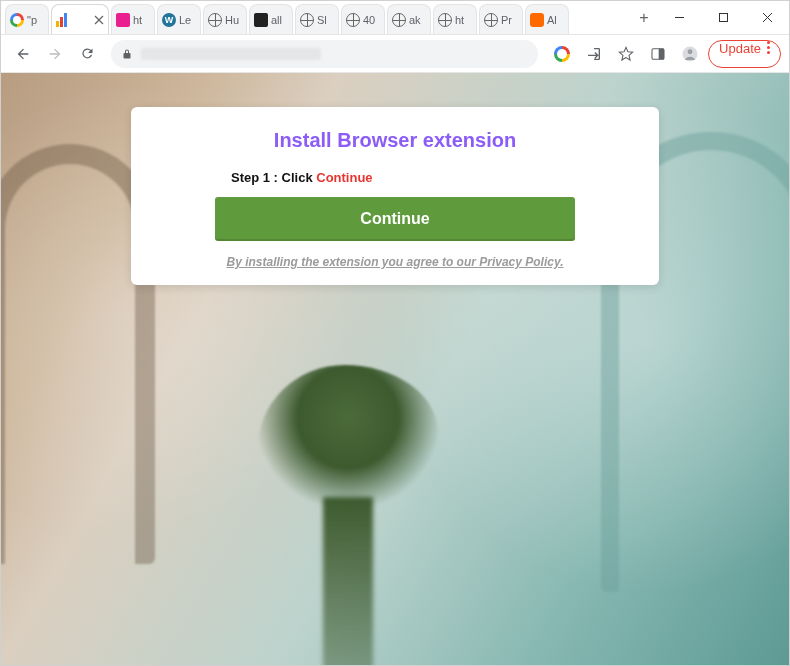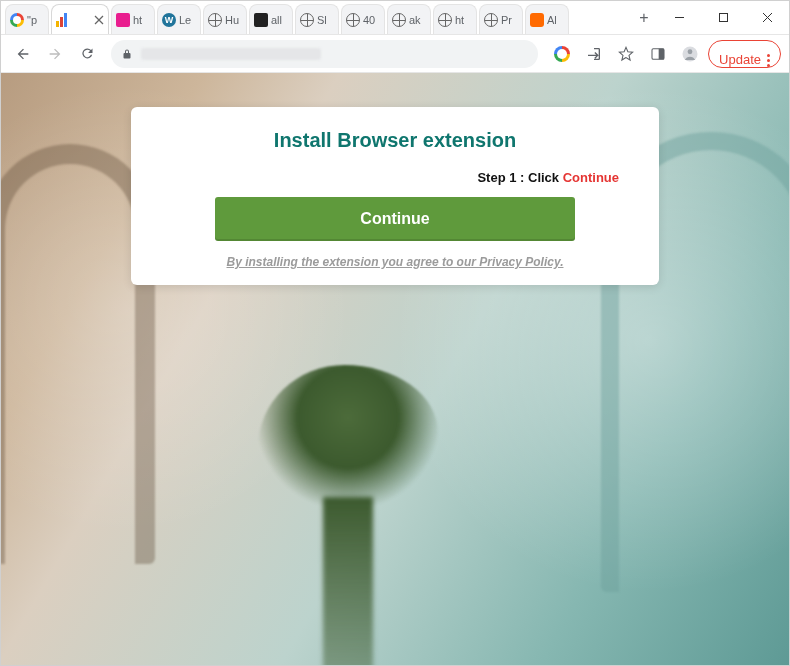--- a/index.html
+++ b/index.html
@@ -22,21 +22,21 @@
 
   
   .toolbar { height: 38px; background:#fff; display:flex; align-items:center; padding: 0 8px; gap:4px; border-bottom:1px solid #e6e6e6;}
   .nav-btn { width: 28px; height: 28px; display:flex; align-items:center; justify-content:center; border-radius:50%; color:#5f6368;}
   .nav-btn.disabled { color:#bdbdbd; }
   .omnibox { flex:1; height:28px; background:#f1f3f4; border-radius:14px; display:flex; align-items:center; padding:0 10px; gap:8px; margin:0 6px;}
   .omnibox .lock { width:12px; height:12px; color:#5f6368; }
   .omnibox .url-blur { flex: 0 0 180px; height:12px; background: #e5e6e8; border-radius:3px; filter: blur(1px);}
   .spacer { flex:1; }
   .tool-icon { width:28px; height:28px; display:flex; align-items:center; justify-content:center; color:#5f6368; }
-  .update-pill { border:1px solid #ea4335; color:#ea4335; border-radius:14px; height:28px; padding:0 10px; display:flex; align-items:flex-end; gap:6px; font-size:13px;}
+  .update-pill { border:1px solid #ea4335; color:#ea4335; border-radius:14px; height:28px; padding:0 10px; display:flex; align-items:flex-start; gap:6px; font-size:13px;}
   .update-pill .dots { display:inline-flex; flex-direction:column; gap:2px;}
   .update-pill .dots span{ width:3px;height:3px;background:#ea4335;border-radius:50%; }
 
   
   .viewport { flex:1; position:relative; overflow:hidden;}
   .bg { position:absolute; inset:0; }
   .bg::before{
     content:""; position:absolute; inset:0;
     background:
       radial-gradient(circle at 82% 45%, rgba(255,255,255,0.35), rgba(255,255,255,0) 35%),
@@ -49,22 +49,22 @@
     filter: blur(1px);
   }
   .plant::after{content:"";position:absolute;left:50%;top:88%;width:50px;height:220px;transform:translateX(-50%);
     background:linear-gradient(#3c5a2e, rgba(60,90,46,0.3)); filter:blur(2px);}
   .arch-l{position:absolute;left:-2%;top:12%;width:170px;height:420px;border:20px solid rgba(90,70,50,0.35);border-radius:85px 85px 6px 6px;border-bottom:none;filter:blur(1px);}
   .arch-r{position:absolute;right:-4%;top:10%;width:220px;height:460px;border:18px solid rgba(110,160,155,0.45);border-radius:110px 110px 6px 6px;border-bottom:none;filter:blur(1px);}
   .watermark{position:absolute;left:50%;top:52%;transform:translate(-50%,-50%);font-size:120px;font-weight:900;color:rgba(255,255,255,0.22);letter-spacing:6px;pointer-events:none;font-style:italic;}
 
   
   .card { position:absolute; left:50%; top:34px; transform:translateX(-50%); width:528px; background:#fff; border-radius:6px; padding:22px 40px 16px 40px; box-shadow:0 2px 10px rgba(0,0,0,0.12); text-align:center;}
-  .card h1 { font-size:20px; font-weight:800; color:#0f766e; margin-bottom:18px;}
-  .steps { text-align:right; padding-left:60px; margin-bottom:8px;}
+  .card h1 { font-size:20px; font-weight:800; color:#8b5cf6; margin-bottom:18px;}
+  .steps { text-align:left; padding-left:60px; margin-bottom:8px;}
   .step { font-size:13px; font-weight:800; color:#111; margin:12px 0;}
   .step .hl { color:#e53533; }
   .continue-btn { display:block; width:360px; margin:8px auto 14px auto; background:#5f9a3c; color:#fff; font-weight:800; font-size:16px; padding:13px 0; border:none; border-radius:3px; box-shadow: inset 0 -2px 0 rgba(0,0,0,0.12); cursor:pointer;}
   .policy { font-size:12px; font-weight:700; color:#9b9b9b; text-decoration:underline; cursor:pointer;font-style:italic;}
 
   
   .ico-google { background: conic-gradient(#ea4335 0 25%, #fbbc05 0 50%, #34a853 0 75%, #4285f4 0 100%); border-radius:50%; position:relative;}
   .ico-google::after{content:"";position:absolute;inset:3px;background:#fff;border-radius:50%;}
   .ico-bars { display:flex; gap:1px; align-items:flex-end; height:14px;}
   .ico-bars span{width:3px;background:#777;}

